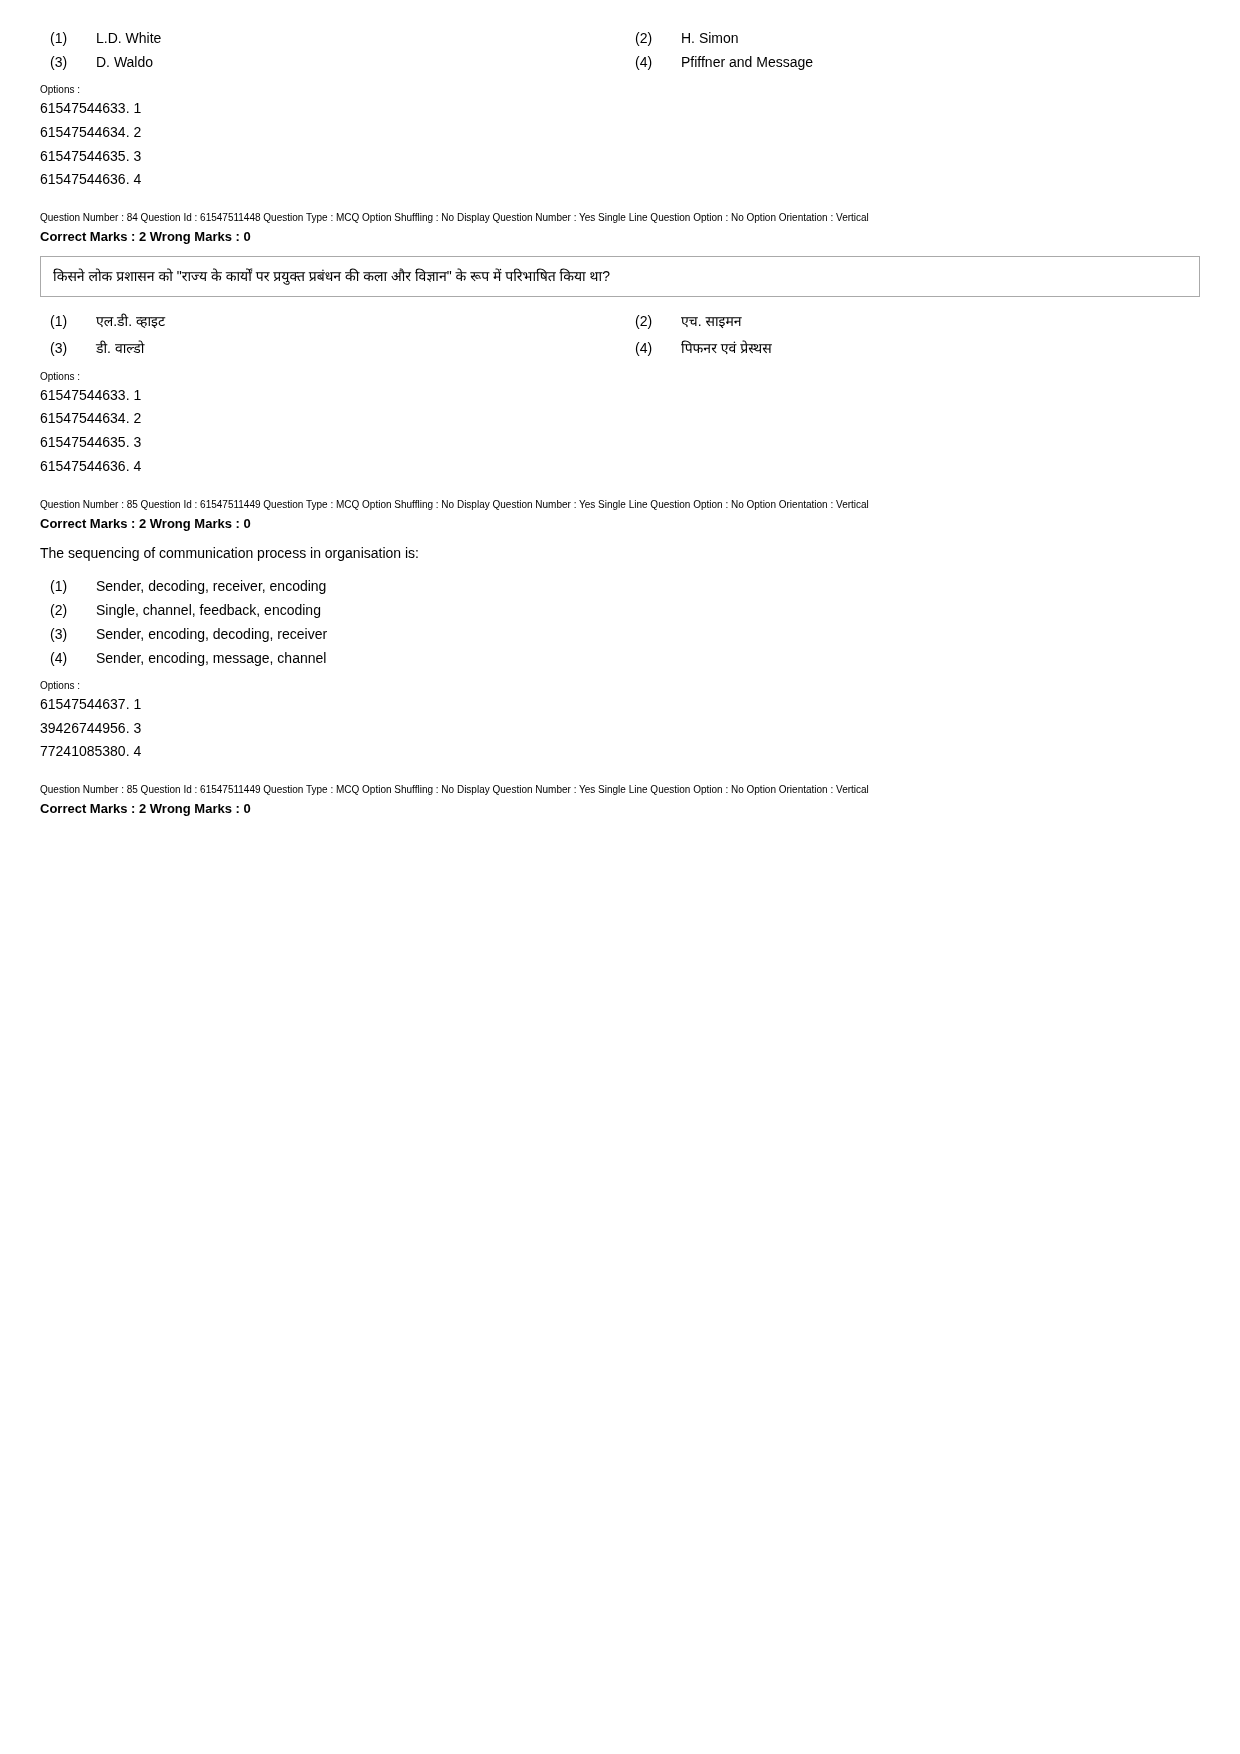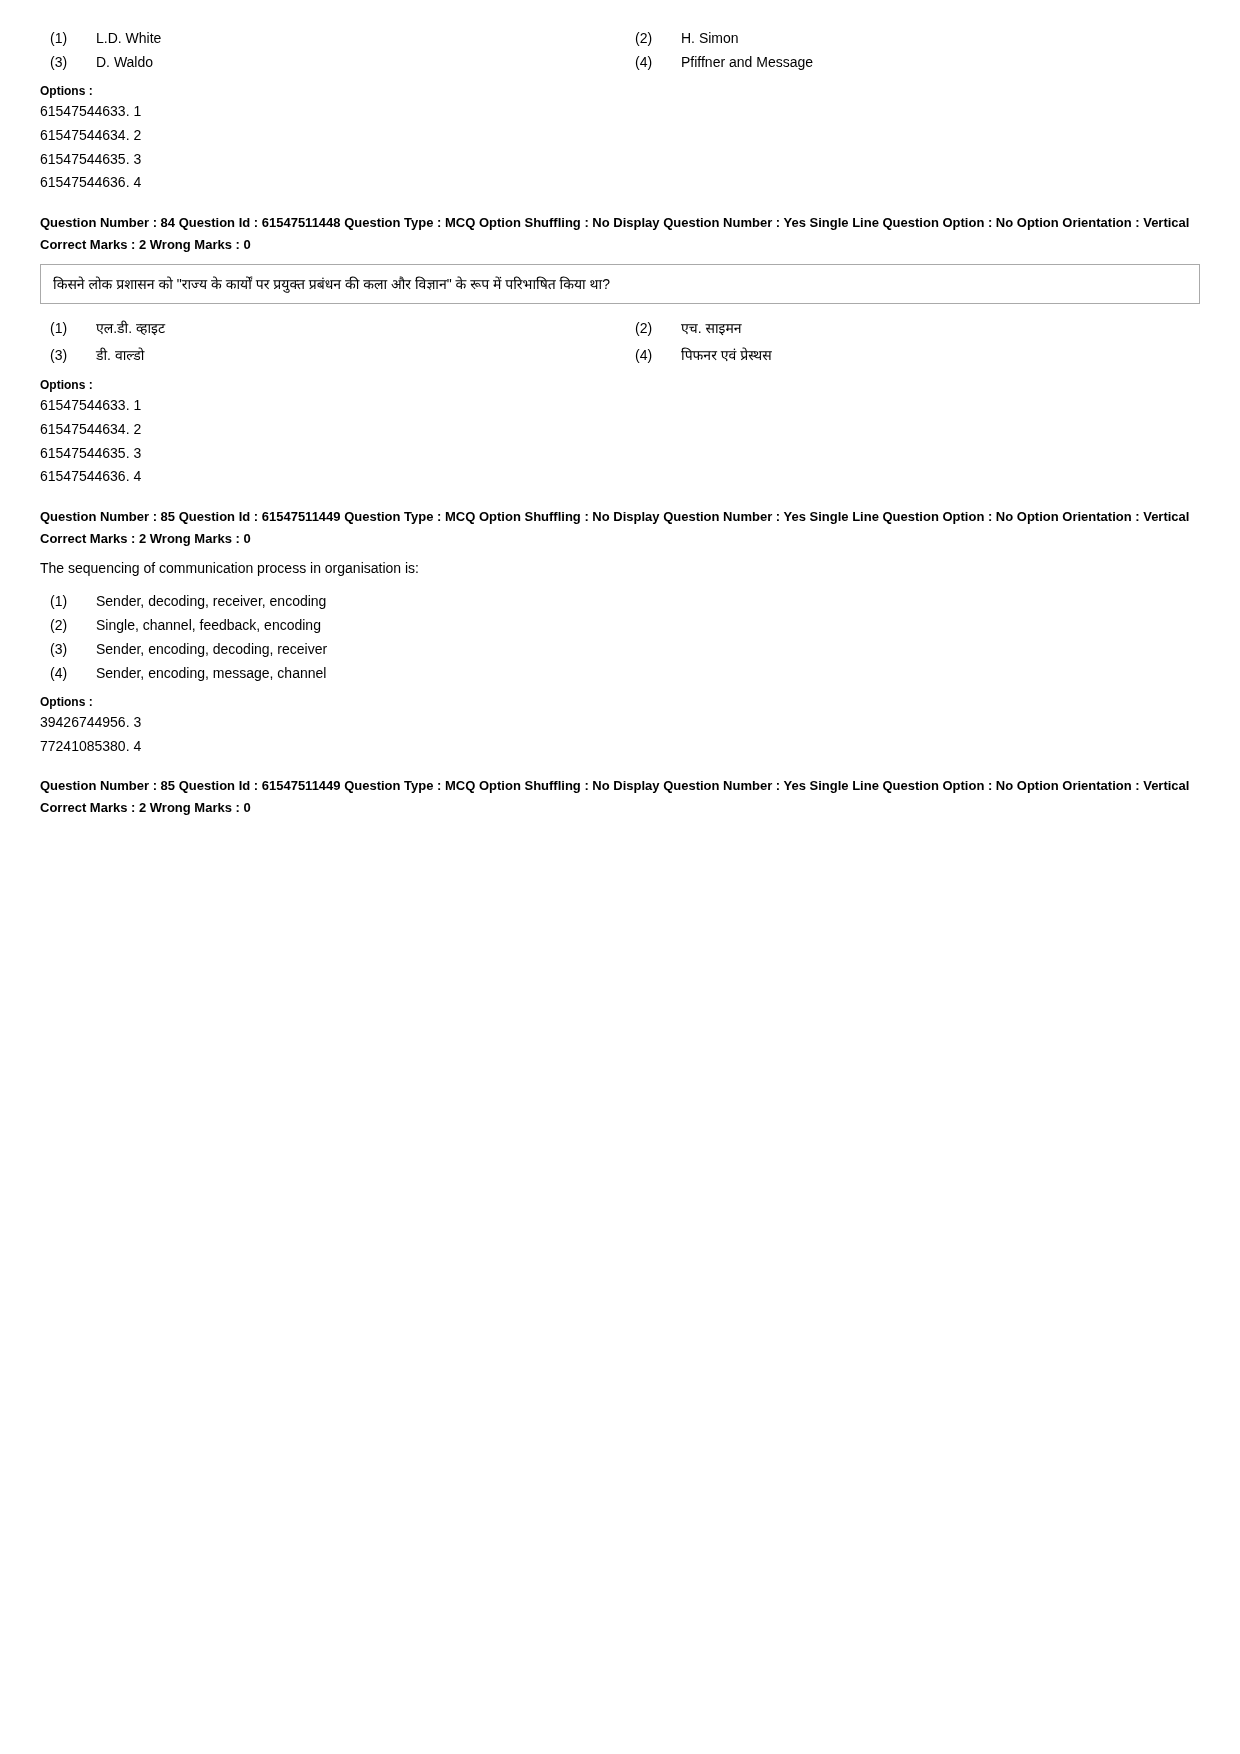--- a/index.html
+++ b/index.html
@@ -35,31 +35,31 @@
       font-size: 14px;
     }
     .option-num {
       min-width: 30px;
       font-size: 14px;
     }
     .options-section {
       margin-bottom: 6px;
     }
     .options-label {
-      font-weight: bold;
-      font-size: 12px;
+      font-weight: normal;
+      font-size: 10px;
       margin-bottom: 2px;
     }
     .option-code {
       font-size: 14px;
       line-height: 1.7;
     }
     .question-meta {
-      font-size: 13px;
-      font-weight: bold;
+      font-size: 10px;
+      font-weight: normal;
       line-height: 1.5;
       margin-bottom: 4px;
     }
     .correct-marks {
       font-size: 13px;
       font-weight: bold;
       margin-bottom: 12px;
     }
     .section-divider {
       margin: 18px 0 10px 0;
@@ -168,20 +168,21 @@
       <span>Sender, encoding, decoding, receiver</span>
     </div>
     <div class="option-item">
       <span class="option-num">(4)</span>
       <span>Sender, encoding, message, channel</span>
     </div>
   </div>
 
   <div class="options-section">
     <div class="options-label">Options :</div>
+    <div class="option-code">61547544637. 1</div>
     <div class="option-code">39426744956. 3</div>
     <div class="option-code">77241085380. 4</div>
   </div>
 </div>
 
 <div class="section-divider">
   <div class="question-meta">Question Number : 85  Question Id : 61547511449  Question Type : MCQ  Option Shuffling : No  Display Question Number : Yes  Single Line Question Option : No  Option Orientation : Vertical</div>
   <div class="correct-marks">Correct Marks : 2  Wrong Marks : 0</div>
 </div>
 

